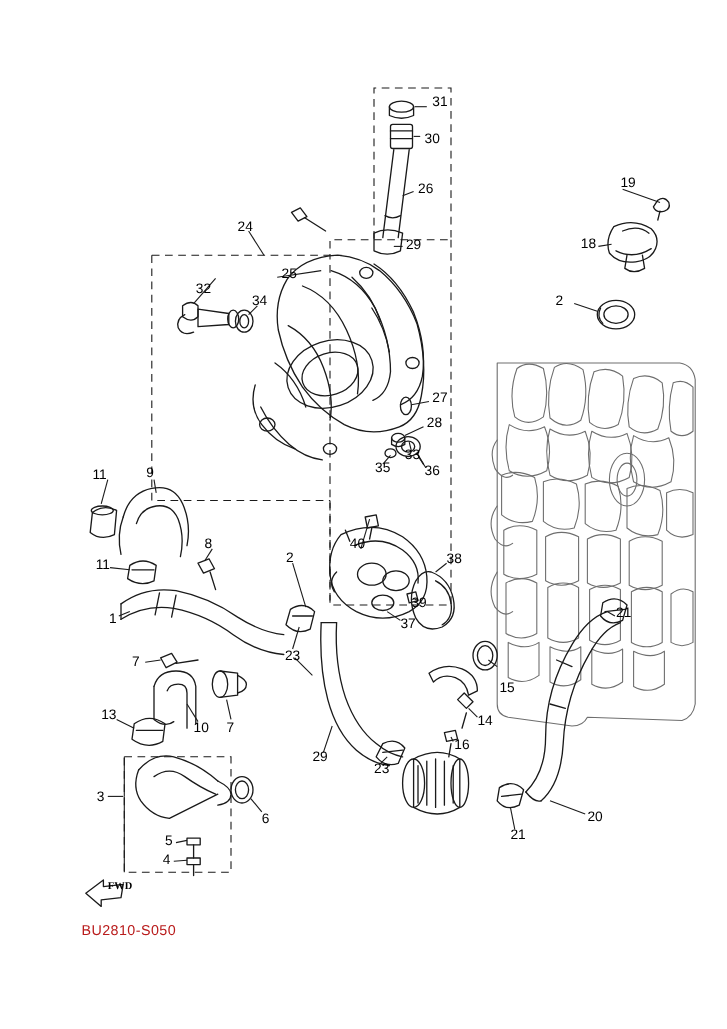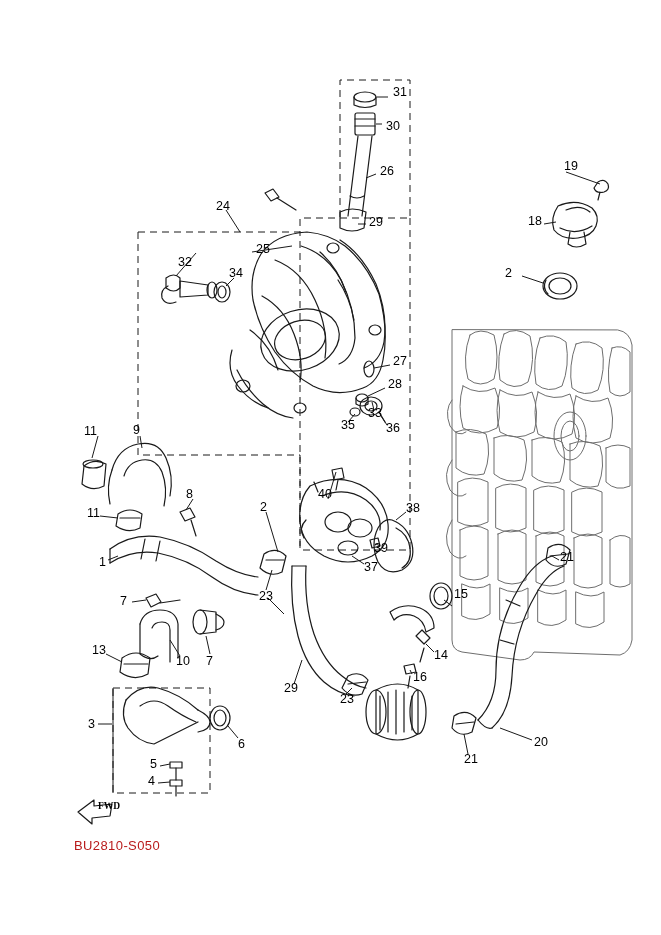--- a/index.html
+++ b/index.html
@@ -351,21 +351,21 @@
   <div class="callout" style="left:186px; top:488px;">8</div>
   <div class="callout" style="left:260px; top:501px;">2</div>
   <div class="callout" style="left:318px; top:488px;">40</div>
   <div class="callout" style="left:406px; top:502px;">38</div>
   <div class="callout" style="left:374px; top:542px;">39</div>
   <div class="callout" style="left:364px; top:561px;">37</div>
   <div class="callout" style="left:99px; top:556px;">1</div>
   <div class="callout" style="left:259px; top:590px;">23</div>
   <div class="callout" style="left:120px; top:595px;">7</div>
   <div class="callout" style="left:560px; top:551px;">21</div>
-  <div class="callout" style="left:454px; top:588px;">15</div>
+  <div class="callout" style="left:454px; top:619px;">15</div>
   <div class="callout" style="left:434px; top:649px;">14</div>
   <div class="callout" style="left:92px; top:644px;">13</div>
   <div class="callout" style="left:176px; top:655px;">10</div>
   <div class="callout" style="left:206px; top:655px;">7</div>
   <div class="callout" style="left:284px; top:682px;">29</div>
   <div class="callout" style="left:413px; top:671px;">16</div>
   <div class="callout" style="left:88px; top:718px;">3</div>
   <div class="callout" style="left:238px; top:738px;">6</div>
   <div class="callout" style="left:340px; top:693px;">23</div>
   <div class="callout" style="left:464px; top:753px;">21</div>

